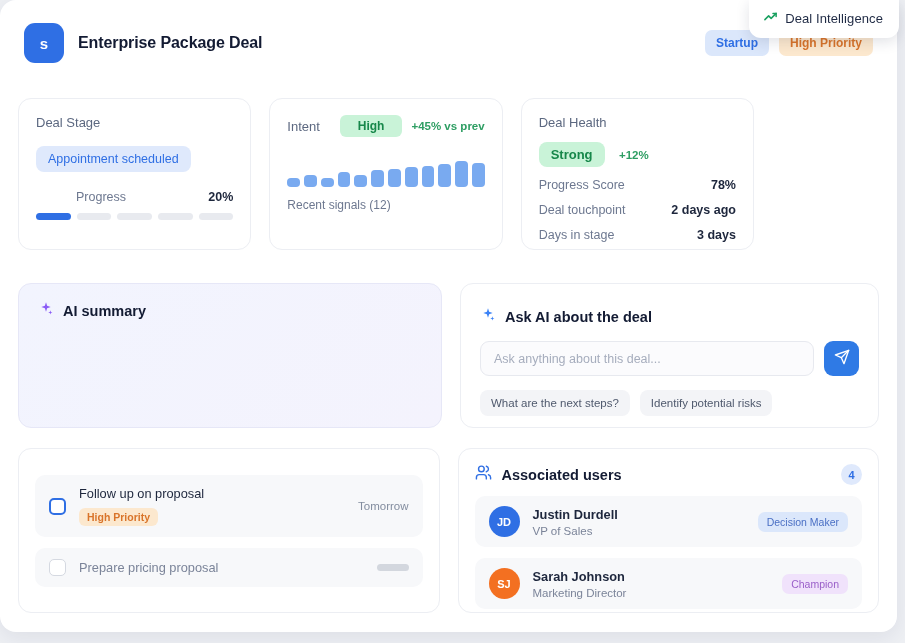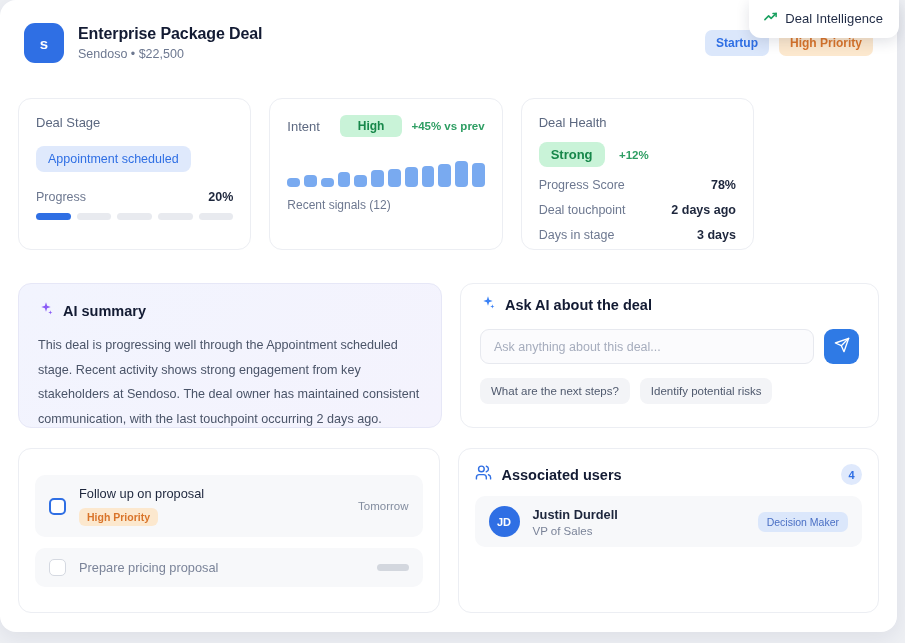--- a/index.html
+++ b/index.html
@@ -57,21 +57,21 @@
     flex: 1 1 0; height: 152px; padding: 16px 17px; position: relative;
   }
   .card-label { font-size: 13px; color: #5c6880; font-weight: 500; }
 
   .stage-badge {
     display: inline-block; margin-top: 16px;
     background: #dfe9fc; color: #2f6fe4;
     font-size: 12.5px; font-weight: 500;
     padding: 6px 12px; border-radius: 8px;
   }
-  .prog-row { display: flex; justify-content: space-between; align-items: baseline; margin-top: 18px; }
+  .prog-row { display: flex; justify-content: space-between; align-items: baseline; margin-top: 18px; margin-left: 40px; }
   .prog-lbl { font-size: 12.5px; color: #6d7890; }
   .prog-val { font-size: 12.5px; color: #1d263c; font-weight: 600; }
   .prog-segs { display: flex; gap: 6px; margin-top: 9px; }
   .seg { flex: 1 1 0; height: 7px; border-radius: 4px; background: #e8eaef; }
   .seg.on { background: #2f6fe4; }
 
   .intent-head { display: flex; align-items: center; }
   .intent-right { margin-left: auto; display: flex; align-items: center; gap: 9px; }
   .badge-green { background: #c9f3d8; color: #17874a; font-size: 12px; font-weight: 700; padding: 4px 18px; border-radius: 6px; }
   .delta-green { font-size: 11.5px; color: #2e9e63; font-weight: 600; }
@@ -92,21 +92,21 @@
     background: linear-gradient(135deg,#f2f4fe 0%,#f4f3fd 100%);
     border: 1px solid #e6e7f7; border-radius: 13px;
     padding: 17px 19px 19px 19px; height: 145px;
   }
   .sec-head { display: flex; align-items: center; gap: 9px; }
   .sec-title { font-size: 14.5px; font-weight: 700; color: #131b33; }
   .ai-body { font-size: 12.6px; line-height: 1.95; color: #4a5468; margin-top: 12px; }
 
   .ask {
     flex: 1 1 auto; background: #fff; border: 1px solid #eceef3; border-radius: 13px;
-    padding: 11px 19px; height: 145px;
+    padding: 23px 19px; height: 145px;
   }
   .ask-row { display: flex; gap: 10px; align-items: center; margin-top: 14px; }
   .ask-input {
     flex: 1 1 auto; height: 35px; border: 1px solid #e7e9ef; border-radius: 9px;
     background: #fbfbfd; font-size: 12.5px; color: #2a3045;
     padding: 0 13px; outline: none; font-family: inherit;
   }
   .ask-input::placeholder { color: #a6adbd; }
   .send-btn {
     width: 35px; height: 35px; flex: 0 0 auto; border: none; border-radius: 9px;
@@ -162,21 +162,20 @@
           <polyline points="16 7 21 7 21 12"></polyline>
         </svg>
     </span>
     <span class="lbl">Deal Intelligence</span>
   </div>
 
   <div class="hdr">
     <div class="avatar-sq">s</div>
     <div class="hdr-txt">
       <div class="hdr-title">Enterprise Package Deal</div>
-      <div class="hdr-sub">Sendoso • $22,500</div>
     </div>
     <div class="hdr-tags">
       <span class="tag tag-blue">Startup</span>
       <span class="tag tag-orange">High Priority</span>
     </div>
   </div>
 
   <div class="stats">
 
     <div class="card">
@@ -247,21 +246,20 @@
     <div class="ai-sum">
       <div class="sec-head">
         <span>
           <svg width="16" height="16" viewBox="0 0 24 24" fill="#8b5cf6">
               <path d="M12 2l1.7 5.3L19 9l-5.3 1.7L12 16l-1.7-5.3L5 9l5.3-1.7z"></path>
               <path d="M18.5 14l.8 2.4 2.4.8-2.4.8-.8 2.4-.8-2.4-2.4-.8 2.4-.8z"></path>
             </svg>
         </span>
         <span class="sec-title">AI summary</span>
       </div>
-      <div class="ai-body">This deal is progressing well through the Appointment scheduled stage. Recent activity shows strong engagement from key stakeholders at Sendoso. The deal owner has maintained consistent communication, with the last touchpoint occurring 2 days ago.</div>
     </div>
 
     <div class="ask">
       <div class="sec-head">
         <span>
           <svg width="16" height="16" viewBox="0 0 24 24" fill="#3b82f6">
               <path d="M12 2l1.7 5.3L19 9l-5.3 1.7L12 16l-1.7-5.3L5 9l5.3-1.7z"></path>
               <path d="M18.5 14l.8 2.4 2.4.8-2.4.8-.8 2.4-.8-2.4-2.4-.8 2.4-.8z"></path>
             </svg>
         </span>
@@ -318,16 +316,24 @@
       </div>
       <div id="user-list">
           <div class="urow">
             <div class="uav" style="background: rgb(47, 111, 228);">JD</div>
             <div>
               <div class="uname">Justin Durdell</div>
               <div class="urole">VP of Sales</div>
             </div>
             <span class="urole-tag rt-blue">Decision Maker</span>
           </div>
+          <div class="urow">
+            <div class="uav" style="background: rgb(243, 112, 33);">SJ</div>
+            <div>
+              <div class="uname">Sarah Johnson</div>
+              <div class="urole">Marketing Director</div>
+            </div>
+            <span class="urole-tag rt-purple">Champion</span>
+          </div>
         </div>
     </div>
   </div>
 </div>
 
 </body></html>

